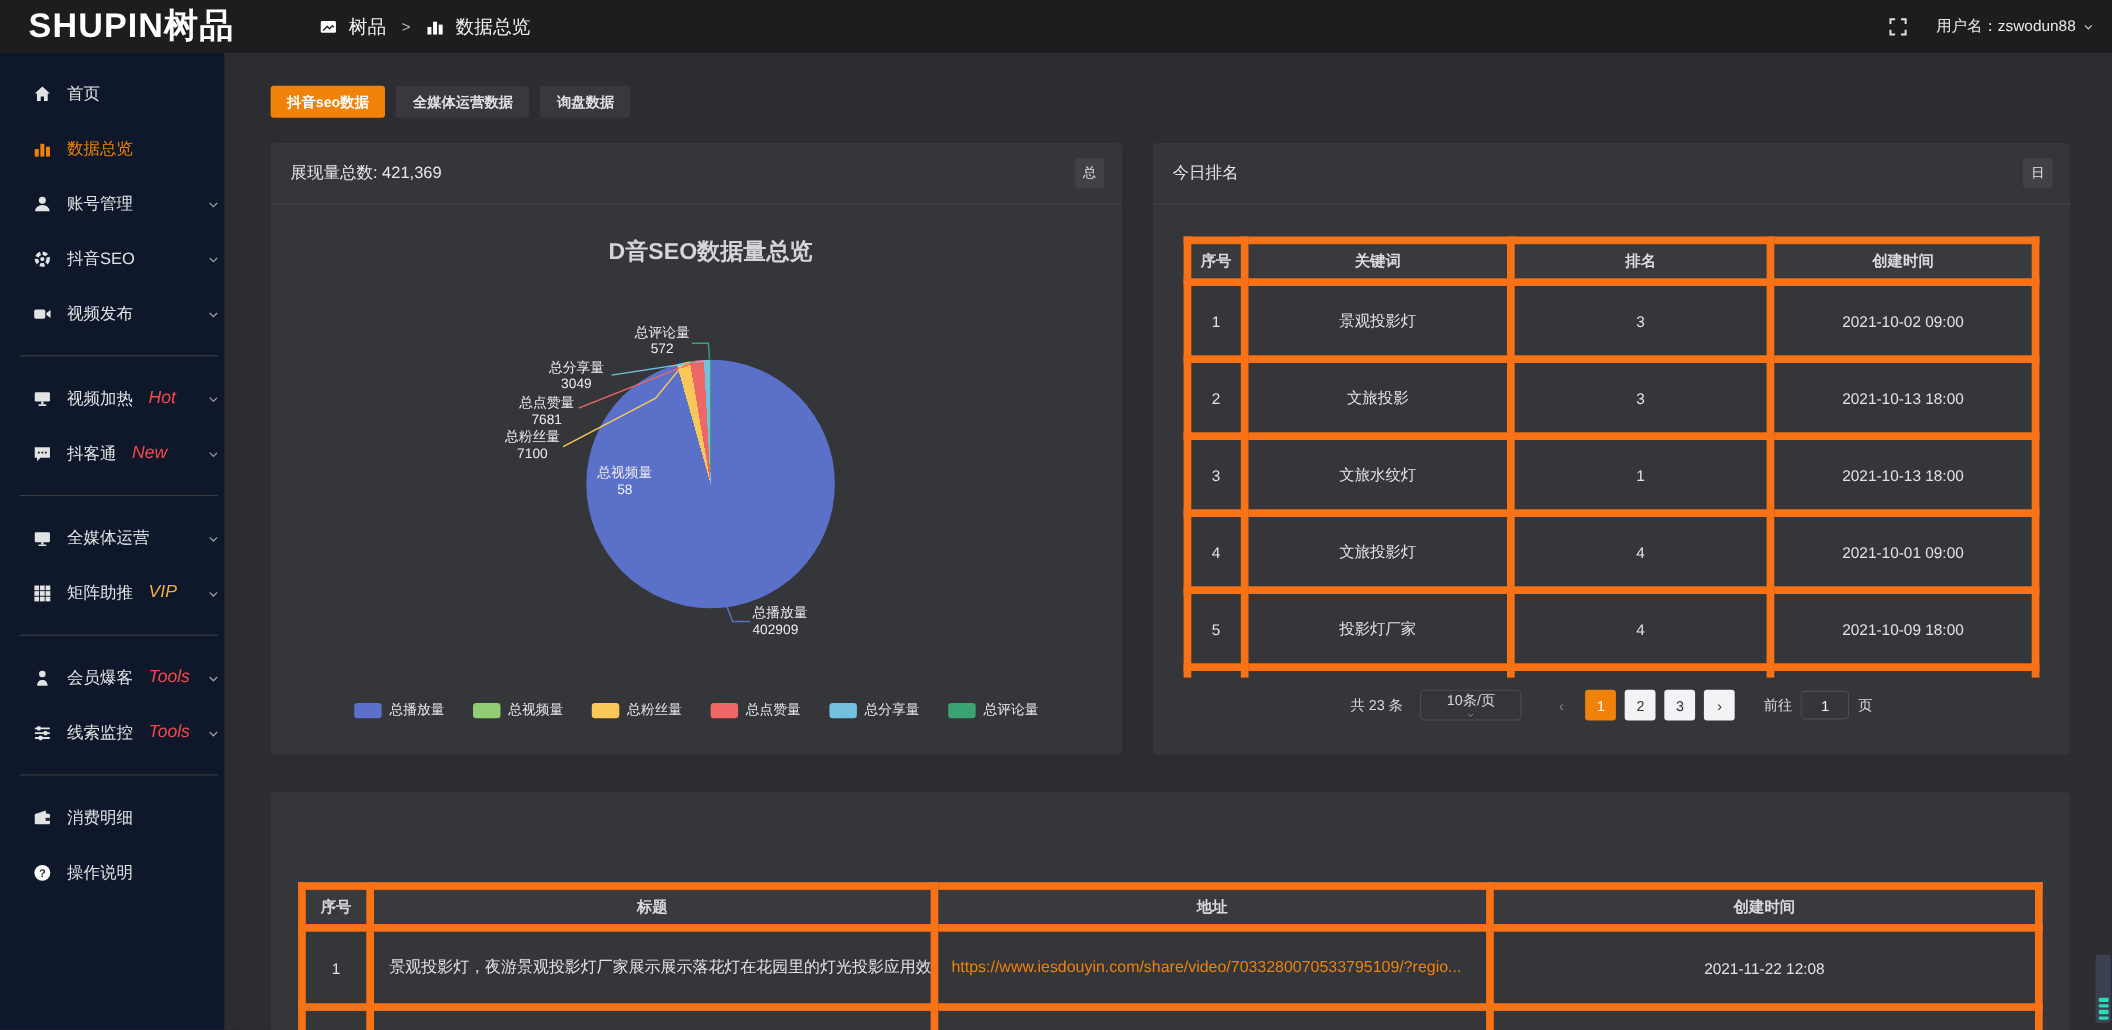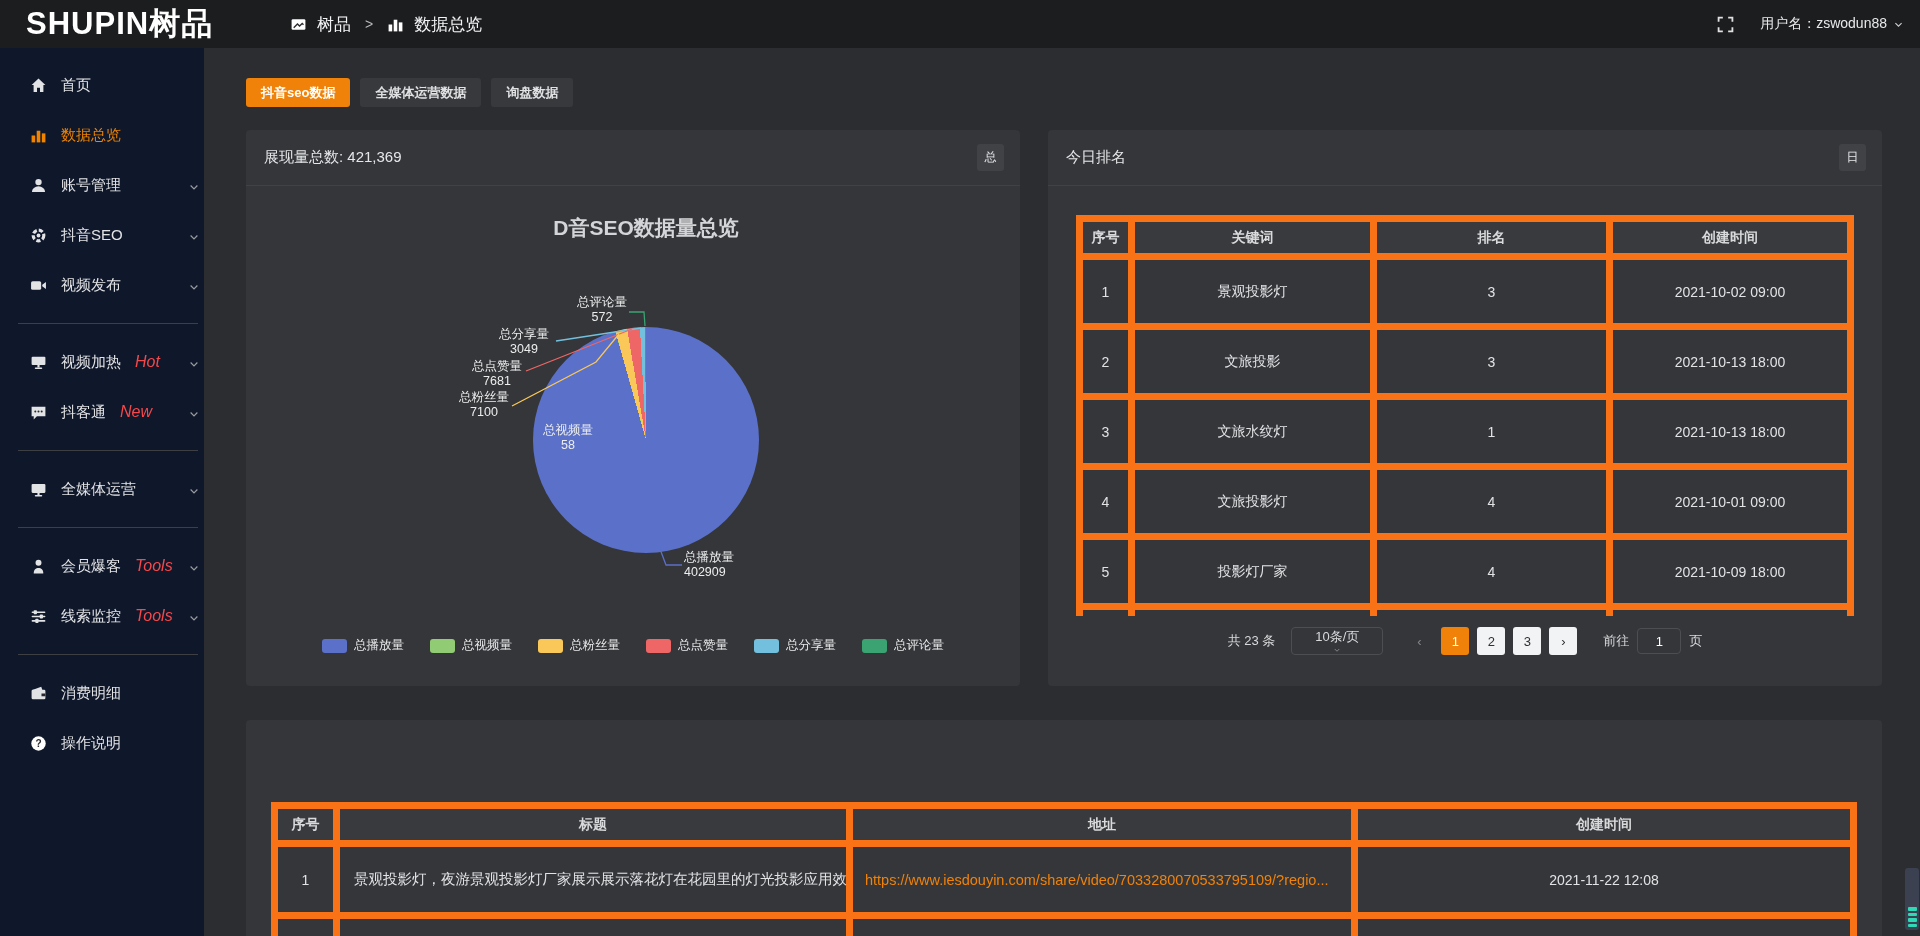--- a/index.html
+++ b/index.html
@@ -224,20 +224,38 @@
         <span class="side-icon"><svg viewBox="0 0 16 16">
             <rect x="1.5" y="2.8" width="13" height="8.4" rx="1"></rect>
             <rect x="7" y="11.2" width="2" height="2"></rect>
             <rect x="4.5" y="13.2" width="7" height="1.3" rx="0.65"></rect>
           </svg></span>
         <span class="side-label">全媒体运营</span>
         <span class="side-chev"><svg viewBox="0 0 16 16">
             <path d="M3.5 6 8 10.5 12.5 6" fill="none" stroke="currentColor" stroke-width="1.6"></path>
           </svg></span>
       </div>
+      <div class="side-item">
+        <span class="side-icon"><svg viewBox="0 0 16 16">
+            <rect x="1.2" y="1.2" width="4" height="4"></rect>
+            <rect x="6" y="1.2" width="4" height="4"></rect>
+            <rect x="10.8" y="1.2" width="4" height="4"></rect>
+            <rect x="1.2" y="6" width="4" height="4"></rect>
+            <rect x="6" y="6" width="4" height="4"></rect>
+            <rect x="10.8" y="6" width="4" height="4"></rect>
+            <rect x="1.2" y="10.8" width="4" height="4"></rect>
+            <rect x="6" y="10.8" width="4" height="4"></rect>
+            <rect x="10.8" y="10.8" width="4" height="4"></rect>
+          </svg></span>
+        <span class="side-label">矩阵助推</span>
+        <span class="side-badge" style="color:#f0b13c">VIP</span>
+        <span class="side-chev"><svg viewBox="0 0 16 16">
+            <path d="M3.5 6 8 10.5 12.5 6" fill="none" stroke="currentColor" stroke-width="1.6"></path>
+          </svg></span>
+      </div>
       <div class="side-divider"></div>
       <div class="side-item">
         <span class="side-icon"><svg viewBox="0 0 16 16">
             <circle cx="8" cy="4.5" r="2.8"></circle>
             <path d="M3.5 14.5c0-3.3 2-5 4.5-5s4.5 1.7 4.5 5Z"></path>
           </svg></span>
         <span class="side-label">会员爆客</span>
         <span class="side-badge" style="color:#f5484b">Tools</span>
         <span class="side-chev"><svg viewBox="0 0 16 16">
             <path d="M3.5 6 8 10.5 12.5 6" fill="none" stroke="currentColor" stroke-width="1.6"></path>

